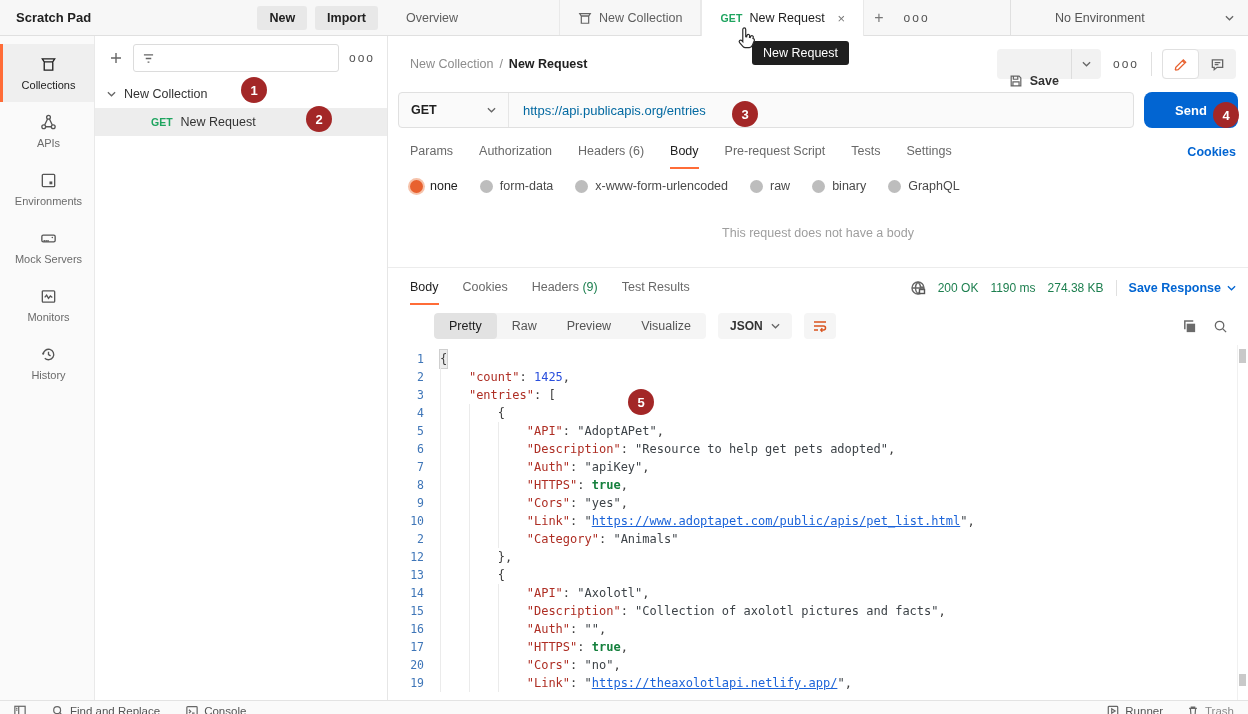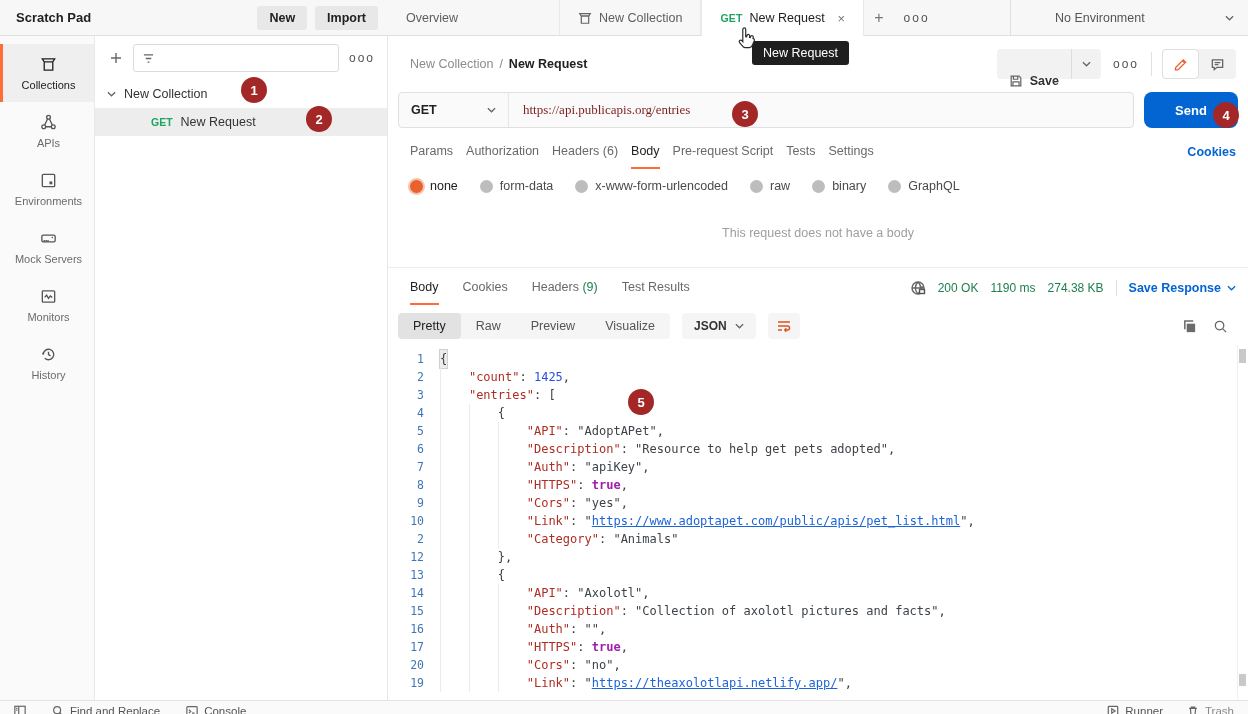--- a/index.html
+++ b/index.html
@@ -58,24 +58,24 @@
   .save-chev { padding:0 10px; border-left:1px solid #ddd; height:100%; display:flex; align-items:center; cursor:pointer; }
   .vdiv { width:1px; height:24px; background:#e0e0e0; }
   .edit-group { display:flex; background:#f2f2f2; border-radius:4px; height:30px; padding:0; }
   .edit-seg { width:37px; display:flex; align-items:center; justify-content:center; cursor:pointer; border-radius:4px; }
   .edit-seg.sel { background:#fff; border:1px solid #e0e0e0; }
 
   .url-row { display:flex; align-items:stretch; height:36px; margin:2px 10px 0 10px; }
   .url-shell { flex:1; display:flex; border:1px solid #e0e0e0; background:#fafafa; border-radius:4px; overflow:hidden; }
   .method-select { width:110px; display:flex; align-items:center; padding:0 12px; font-weight:600; cursor:pointer; border-right:1px solid #e6e6e6; }
   .method-select .chev { margin-left:auto; }
-  .url-input { flex:1; border:none; outline:none; background:transparent; padding:0 14px; font-family:Liberation Serif, serif; font-size:13px; color:#7f1d1d; }
+  .url-input { flex:1; border:none; outline:none; background:transparent; padding:0 14px; font-family:Liberation Sans, sans-serif; font-size:13px; color:#0369a1; }
   .send-btn { width:94px; margin-left:10px; background:#0265d2; color:#fff; border:none; border-radius:8px; font-weight:700; font-size:13px; cursor:pointer; font-family:inherit; }
 
-  .req-tabs { display:flex; align-items:center; gap:13px; padding:16px 12px 0 22px; }
+  .req-tabs { display:flex; align-items:center; gap:26px; padding:16px 12px 0 22px; }
   .rtab { color:#696969; padding-bottom:9px; border-bottom:2px solid transparent; cursor:pointer; white-space:nowrap; }
   .rtab.active { color:#212121; border-bottom-color:#ff6c37; }
   .cookies-link { margin-left:auto; color:#0265d2; font-weight:600; padding-bottom:9px; cursor:pointer; }
 
   .body-modes { display:flex; align-items:center; gap:22px; padding:10px 12px 8px 22px; }
   .mode { display:flex; align-items:center; gap:7px; color:#4a4a4a; cursor:pointer; }
   .dot { width:13px; height:13px; border-radius:50%; background:#bdbdbd; }
   .mode.sel .dot { background:#e8612f; box-shadow:0 0 0 2px #f6c3ab; }
   .mode.sel { color:#212121; }
 
@@ -83,36 +83,36 @@
 
   .pane-divider { height:1px; background:#ececec; margin-top:2px; }
 
   .resp-header { display:flex; align-items:center; gap:24px; padding:12px 12px 0 22px; }
   .resp-meta { margin-left:auto; display:flex; align-items:center; gap:12px; padding-bottom:9px; }
   .meta-green { color:#1d7f4f; font-size:12px; }
   .save-resp { color:#0265d2; font-weight:600; display:flex; align-items:center; gap:6px; cursor:pointer; }
   .hdr-count { color:#1d7f4f; }
 
   .resp-toolbar { display:flex; align-items:center; padding:8px 12px 6px 10px; gap:12px; }
-  .pill-group { display:flex; background:#f5f5f5; border-radius:4px; overflow:hidden; }
+  .pill-group { display:flex; background:#f5f5f5; border-radius:4px; overflow:hidden;margin-left:36px; }
   .pill { padding:6px 15px; color:#555; cursor:pointer; }
   .pill.active { background:#e2e2e2; color:#212121; border-radius:4px; }
   .lang-pill { display:flex; align-items:center; gap:8px; background:#f5f5f5; border-radius:4px; padding:6px 12px; font-weight:600; font-size:12px; color:#333; cursor:pointer; }
   .wrap-btn { background:#f5f5f5; border-radius:4px; padding:5px 8px; cursor:pointer; display:flex; }
   .tool-right { margin-left:auto; display:flex; align-items:center; gap:16px; padding-right:8px; }
 
   
   .code-wrap { position:relative; flex:1; overflow:hidden; padding-top:5px; }
   .code-line { display:flex; height:18px; line-height:18px; font-family:"DejaVu Sans Mono", monospace; font-size:12px; white-space:pre; }
   .ln { width:36px; flex:0 0 36px; text-align:right; color:#3f76b8; font-size:11.5px; margin-right:16px; user-select:none; }
   .tok.key { color:#ae2e24; }
   .tok.str { color:#3d4348; }
   .tok.punc { color:#3c3c3c; }
   .tok.num { color:#2a4fdd; }
-  .tok.bool { color:#a21caf; font-weight:600; }
+  .tok.bool { color:#15803d; font-weight:600; }
   .tok.url { color:#1c64d9; text-decoration:underline; }
   .tok.bracehl { background:#ececec; outline:1px solid #cfcfcf; color:#3c3c3c; }
   .tok.ws { background-image:repeating-linear-gradient(90deg,#ebebeb 0 1px,transparent 1px 4ch); }
   .vscroll { position:absolute; right:0; top:0; bottom:0; width:11px; border-left:1px solid #f0f0f0; }
   .vthumb { position:absolute; right:2px; width:7px; background:#c9c9c9; }
 
   
   .statusbar { flex:0 0 22px; background:#fafafa; border-top:1px solid #e3e3e3; display:flex; align-items:flex-start; padding:4px 14px 0 14px; gap:26px; color:#555; font-size:11.5px; }
   .sb-item { display:flex; align-items:center; gap:6px; cursor:pointer; white-space:nowrap; }
   .sb-right { margin-left:auto; display:flex; gap:24px; }

